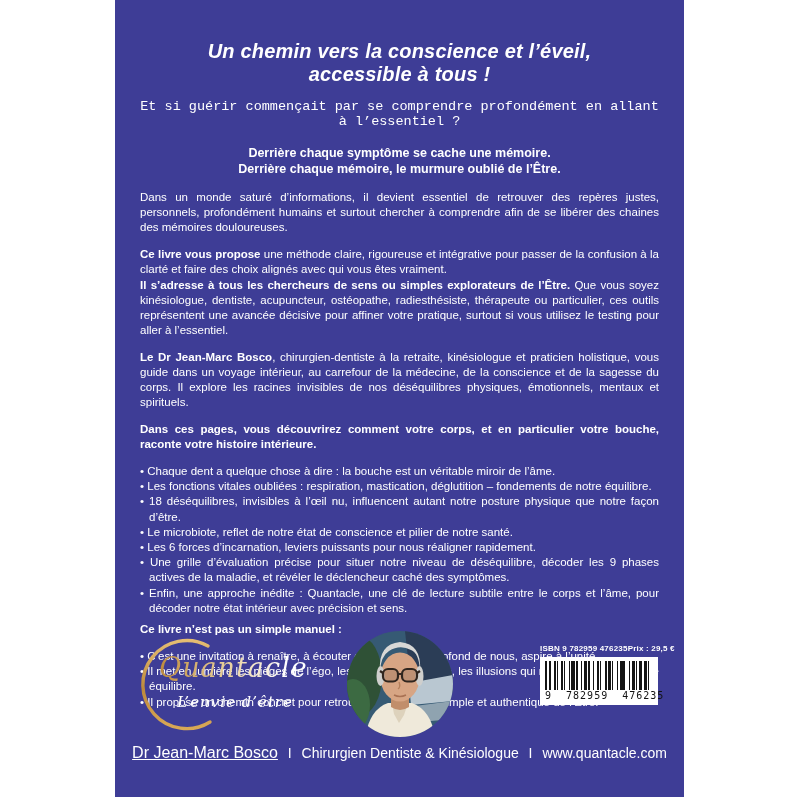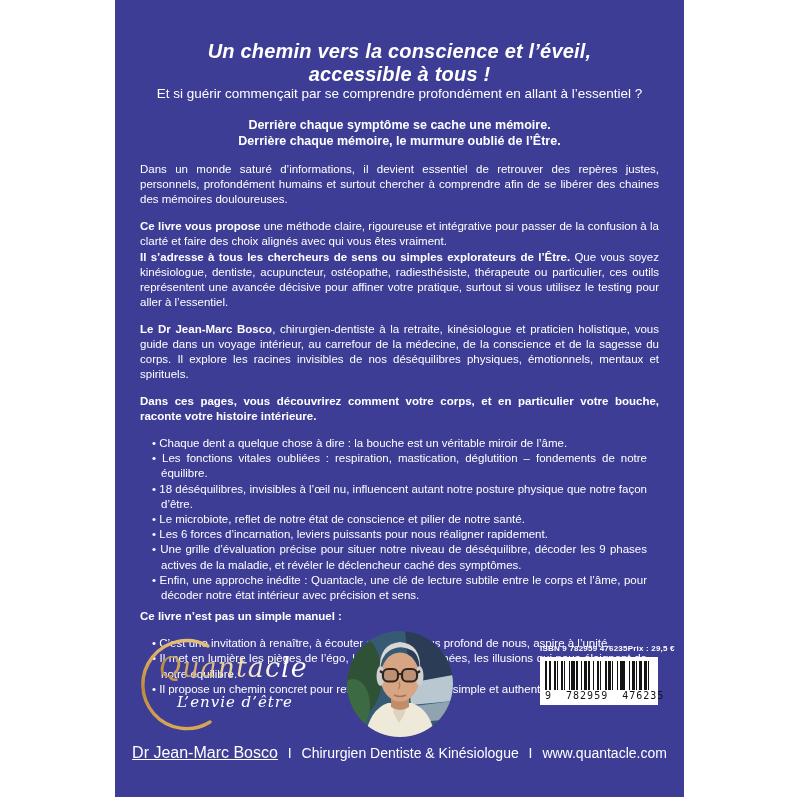--- a/index.html
+++ b/index.html
@@ -9,31 +9,31 @@
   }
   .cover{
     position:absolute;left:115px;top:0;width:569px;height:797px;
     background:#3e3d96;color:#ffffff;
   }
   .content{padding:0 25px;}
   .title{
     text-align:center;font-weight:bold;font-size:20px;line-height:23px;
     margin-top:40px;letter-spacing:0.2px;font-style:italic;
   }
-  .subtitle{text-align:center;font-size:13.5px;}
+  .subtitle{text-align:center;font-size:13.5px;margin-top:13px;font-family:Liberation Mono, monospace;}
   .tagline{
     text-align:center;font-weight:bold;font-size:12.5px;line-height:15.5px;margin-top:17px;
   }
   .para{font-size:11.5px;line-height:15.2px;text-align:justify;}
   .p1{margin-top:13px;}
   .p23{margin-top:9px;}
   .p4{margin-top:8px;}
   .p5{font-weight:bold;}
   .bullets{
-    margin:9px 12px 0;padding:0;list-style:none;
+    margin:9px 0 0;padding:0;list-style:none;
     font-size:11.5px;line-height:15.2px;
   }
   .bullets li{padding-left:9px;text-indent:-9px;text-align:justify;}
   .bullets li::before{content:"\2022\00a0";}
   .heading2{font-size:11.5px;font-weight:bold;margin-top:7px;}
   .bullets2{margin-top:14px;}
 
   .bottom-band{position:absolute;left:0;top:630px;width:569px;height:114px;}
 
   

